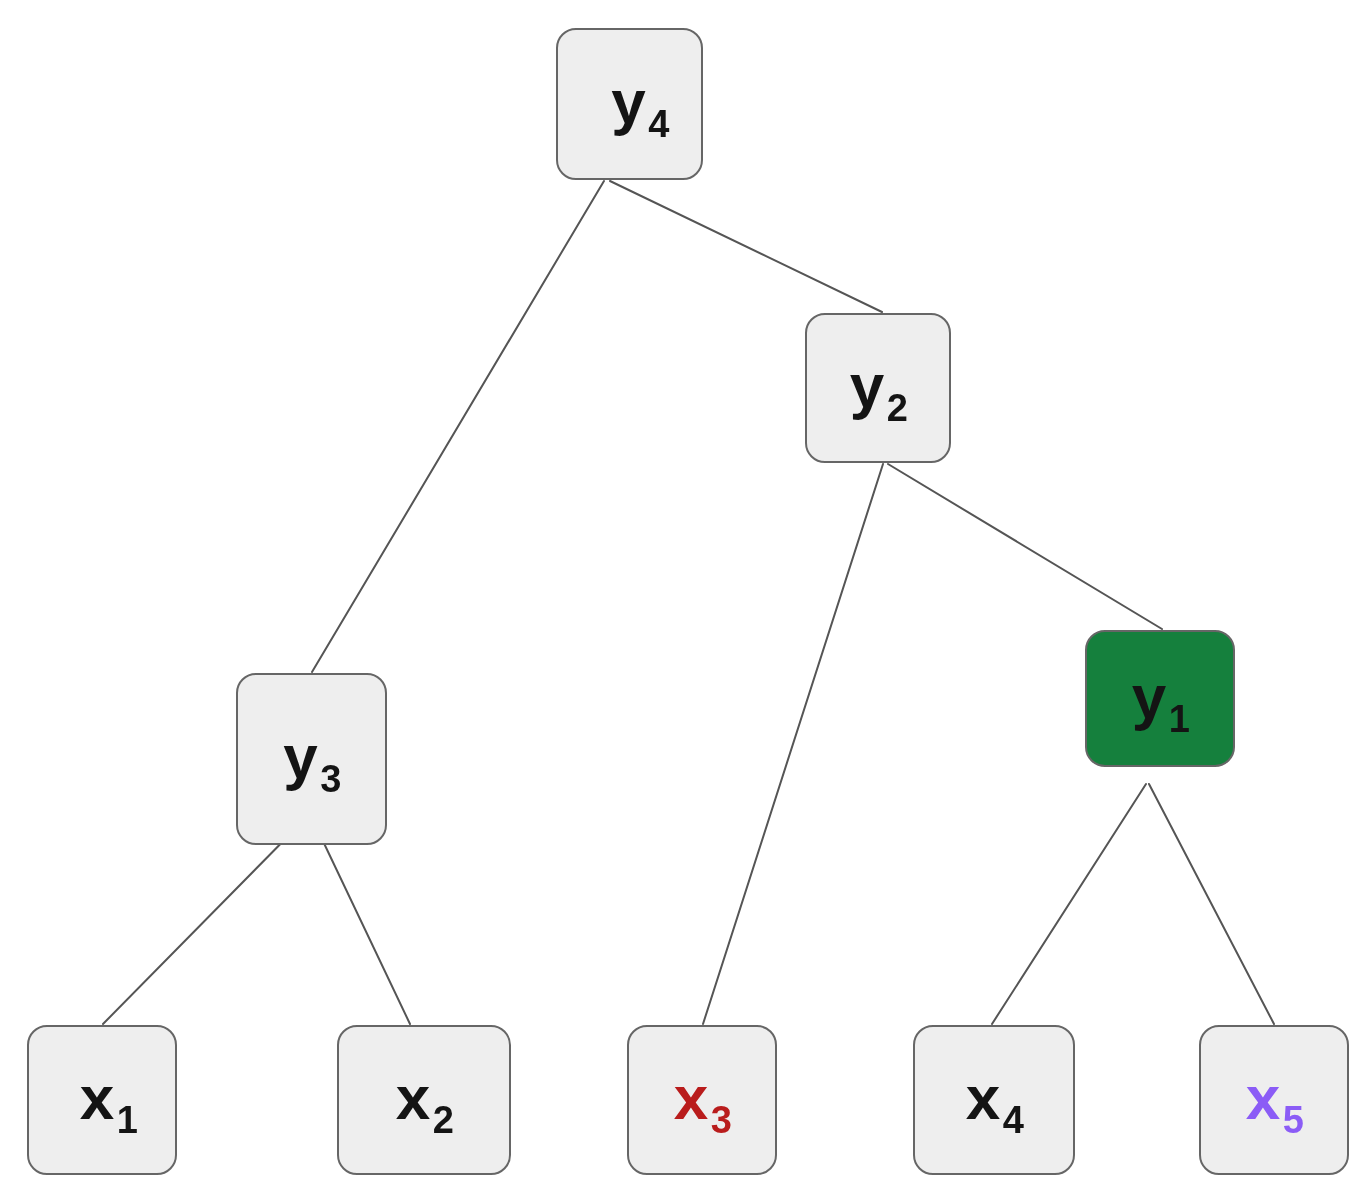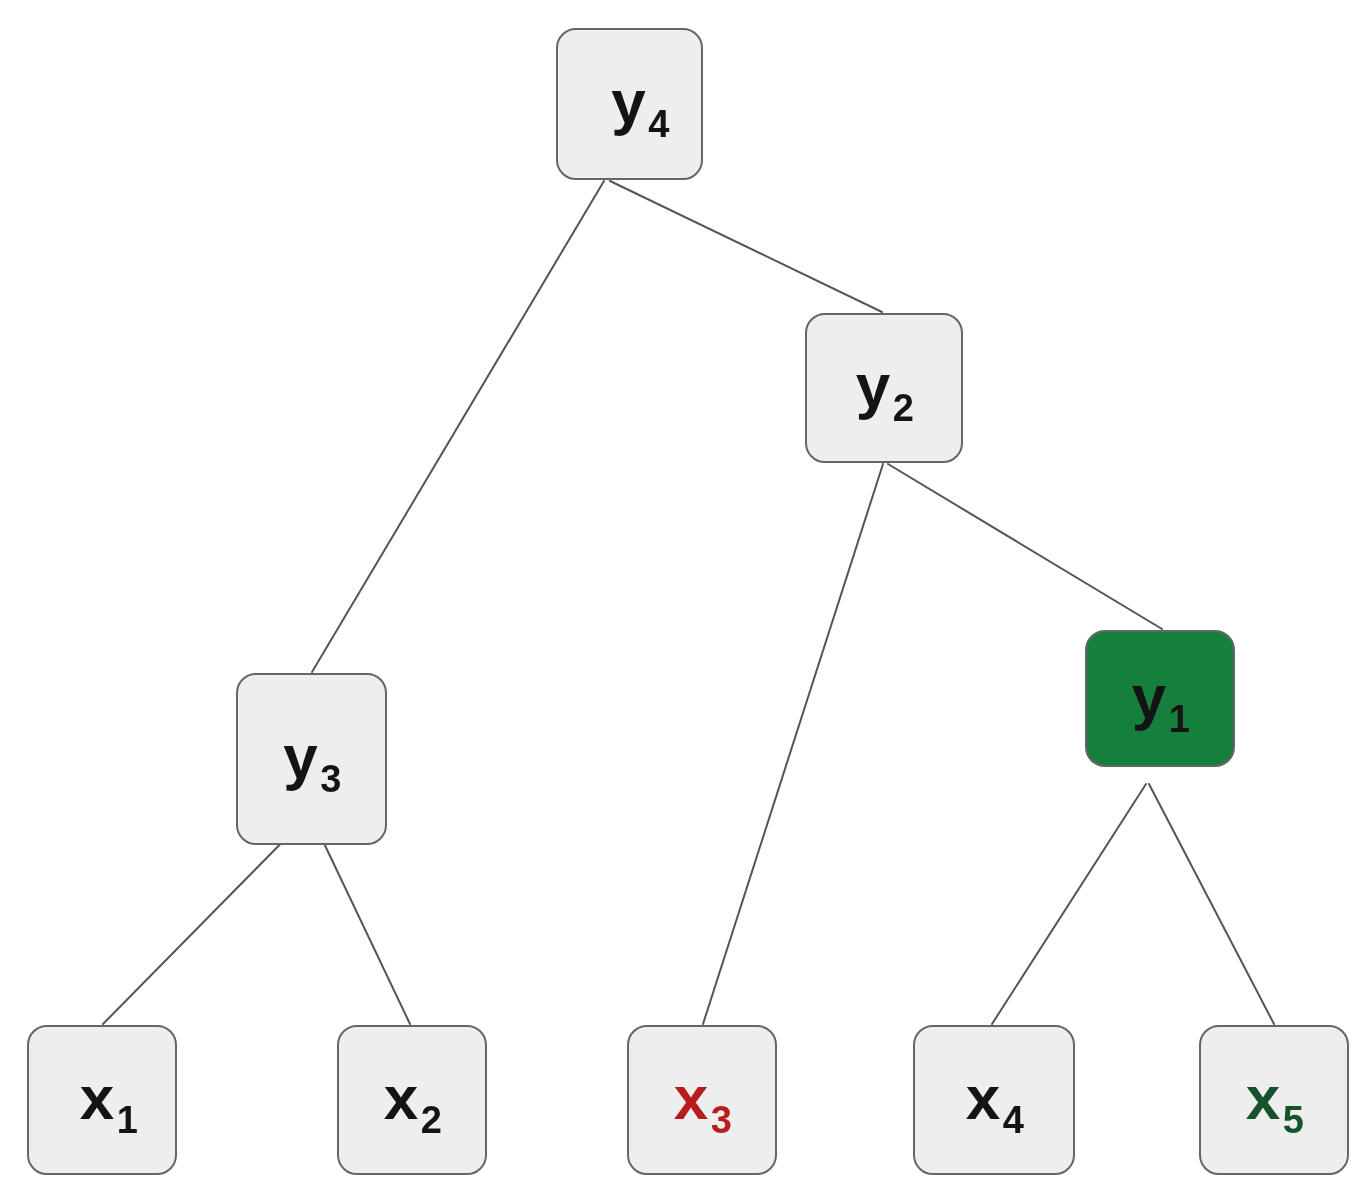--- a/index.html
+++ b/index.html
@@ -72,38 +72,38 @@
         <line x1="308" y1="816" x2="103" y2="1024" stroke="#555555" stroke-width="2" stroke-linecap="round"></line>
         <line x1="311" y1="816" x2="410" y2="1024" stroke="#555555" stroke-width="2" stroke-linecap="round"></line>
         <line x1="1146" y1="784" x2="992" y2="1024" stroke="#555555" stroke-width="2" stroke-linecap="round"></line>
         <line x1="1149" y1="784" x2="1274" y2="1024" stroke="#555555" stroke-width="2" stroke-linecap="round"></line>
       </g>
   </svg>
   <div id="nodes-group">
       <div class="tree-node" style="left: 556px; top: 28px; width: 147px; height: 152px; background: rgb(238, 238, 238); border-color: rgb(102, 102, 102);">
         <span class="node-label" style="color: rgb(20, 20, 20); margin-left: 20px;"><span>y</span><span class="sub">4</span></span>
       </div>
-      <div class="tree-node" style="left: 805px; top: 313px; width: 158px; height: 150px; background: rgb(238, 238, 238); border-color: rgb(102, 102, 102);">
+      <div class="tree-node" style="left: 805px; top: 313px; width: 146px; height: 150px; background: rgb(238, 238, 238); border-color: rgb(102, 102, 102);">
         <span class="node-label" style="color: rgb(20, 20, 20);"><span>y</span><span class="sub">2</span></span>
       </div>
       <div class="tree-node" style="left: 236px; top: 673px; width: 151px; height: 172px; background: rgb(238, 238, 238); border-color: rgb(102, 102, 102);">
         <span class="node-label" style="color: rgb(20, 20, 20);"><span>y</span><span class="sub">3</span></span>
       </div>
       <div class="tree-node" style="left: 1085px; top: 630px; width: 150px; height: 137px; background: #15803d; border-color: rgb(102, 102, 102);">
         <span class="node-label" style="color: rgb(20, 20, 20);"><span>y</span><span class="sub">1</span></span>
       </div>
       <div class="tree-node" style="left: 27px; top: 1025px; width: 150px; height: 150px; background: rgb(238, 238, 238); border-color: rgb(102, 102, 102);">
         <span class="node-label" style="color: rgb(20, 20, 20); margin-left: 12px;"><span>x</span><span class="sub">1</span></span>
       </div>
-      <div class="tree-node" style="left: 337px; top: 1025px; width: 150px; height: 150px; background: rgb(238, 238, 238); border-color: rgb(102, 102, 102);">
+      <div class="tree-node" style="left: 337px; top: 1025px; width: 174px; height: 150px; background: rgb(238, 238, 238); border-color: rgb(102, 102, 102);">
         <span class="node-label" style="color: rgb(20, 20, 20);"><span>x</span><span class="sub">2</span></span>
       </div>
       <div class="tree-node" style="left: 627px; top: 1025px; width: 150px; height: 150px; background: rgb(238, 238, 238); border-color: rgb(102, 102, 102);">
         <span class="node-label" style="color: #b91c1c;"><span>x</span><span class="sub">3</span></span>
       </div>
       <div class="tree-node" style="left: 913px; top: 1025px; width: 162px; height: 150px; background: rgb(238, 238, 238); border-color: rgb(102, 102, 102);">
         <span class="node-label" style="color: rgb(20, 20, 20);"><span>x</span><span class="sub">4</span></span>
       </div>
       <div class="tree-node" style="left: 1199px; top: 1025px; width: 150px; height: 150px; background: rgb(238, 238, 238); border-color: rgb(102, 102, 102);">
-        <span class="node-label" style="color: #14532d;"><span>x</span><span class="sub">5</span></span>
+        <span class="node-label" style="color: #8b5cf6;"><span>x</span><span class="sub">5</span></span>
       </div>
     </div>
 </div>
 
 </body></html>

